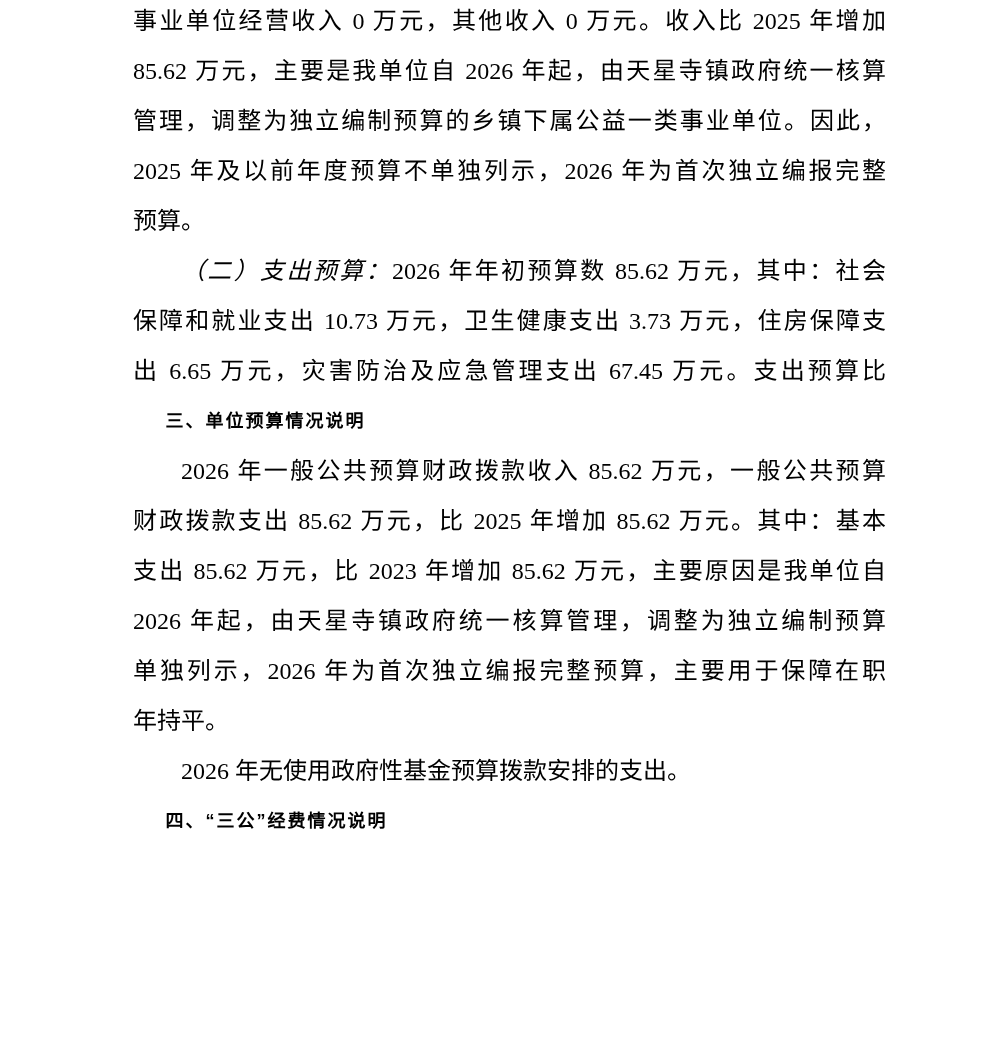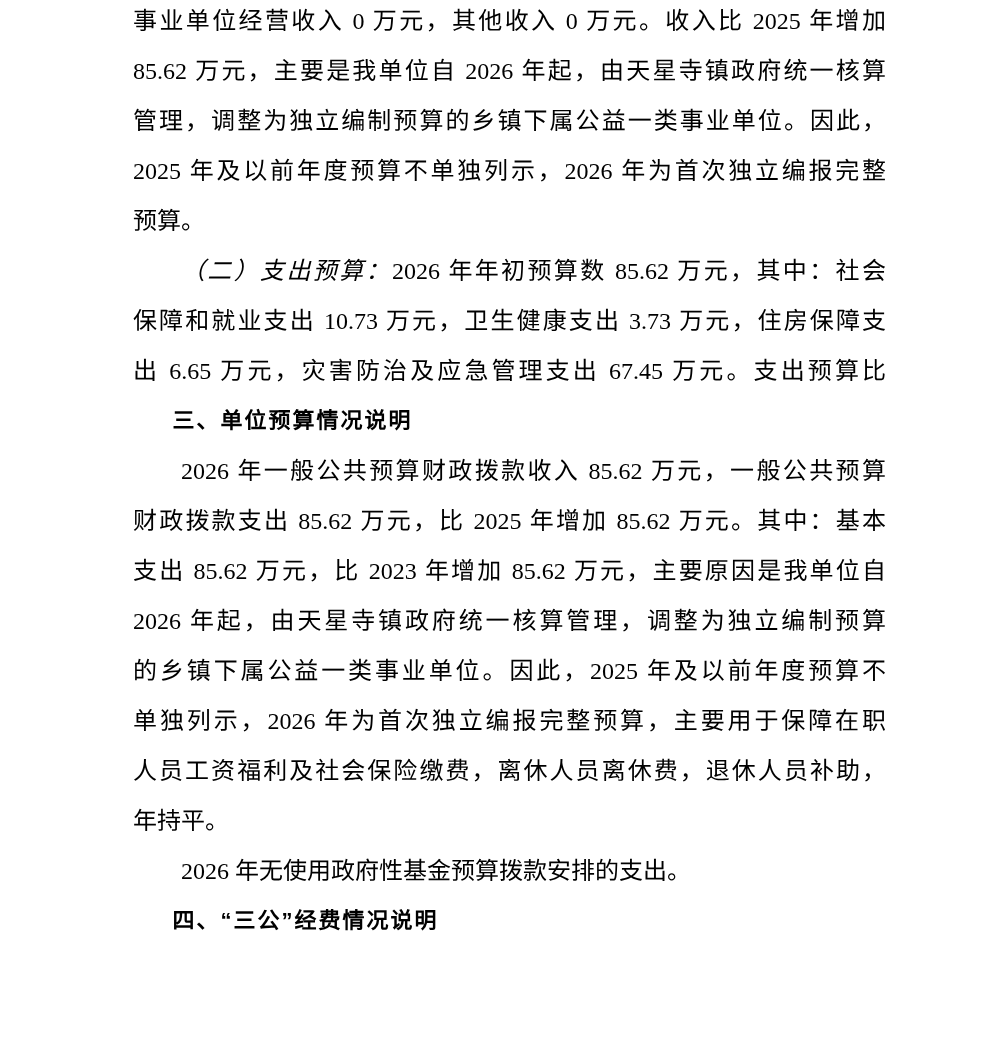--- a/index.html
+++ b/index.html
@@ -35,21 +35,21 @@
   .line.no-stretch {
     text-align: center;
     text-align-last: left;
   }
   .line.indent {
     text-indent: 2em;
   }
   .line.heading {
     font-family: "Liberation Sans", "DejaVu Sans", sans-serif;
     font-weight: 700;
-    font-size: 22px;
+    font-size: 18px;
     letter-spacing: 2px;
     text-indent: 1.8em;
   }
   .run-kai {
     font-style: italic;
     margin-top: 17px;
   }
   .run-song {
     font-style: normal;
   }
@@ -64,19 +64,17 @@
     <div class="line">2025 年及以前年度预算不单独列示，2026 年为首次独立编报完整</div>
     <div class="line no-stretch">预算。</div>
     <div class="line indent"><span class="run-kai">（二）支出预算：</span><span class="run-song">2026 年年初预算数 85.62 万元，其中：社会</span></div>
     <div class="line">保障和就业支出 10.73 万元，卫生健康支出 3.73 万元，住房保障支</div>
     <div class="line">出 6.65 万元，灾害防治及应急管理支出 67.45 万元。支出预算比</div>
     <div class="line heading no-stretch">三、单位预算情况说明</div>
     <div class="line indent">2026 年一般公共预算财政拨款收入 85.62 万元，一般公共预算</div>
     <div class="line">财政拨款支出 85.62 万元，比 2025 年增加 85.62 万元。其中：基本</div>
     <div class="line">支出 85.62 万元，比 2023 年增加 85.62 万元，主要原因是我单位自</div>
     <div class="line">2026 年起，由天星寺镇政府统一核算管理，调整为独立编制预算</div>
-    <div class="line">的乡镇下属公益一类事业单位。因此，2025 年及以前年度预算不</div>
     <div class="line">单独列示，2026 年为首次独立编报完整预算，主要用于保障在职</div>
-    <div class="line">人员工资福利及社会保险缴费，离休人员离休费，退休人员补助，</div>
     <div class="line no-stretch">年持平。</div>
     <div class="line indent no-stretch">2026 年无使用政府性基金预算拨款安排的支出。</div>
     <div class="line heading no-stretch">四、“三公”经费情况说明</div>
   </div>
 
 </body></html>

